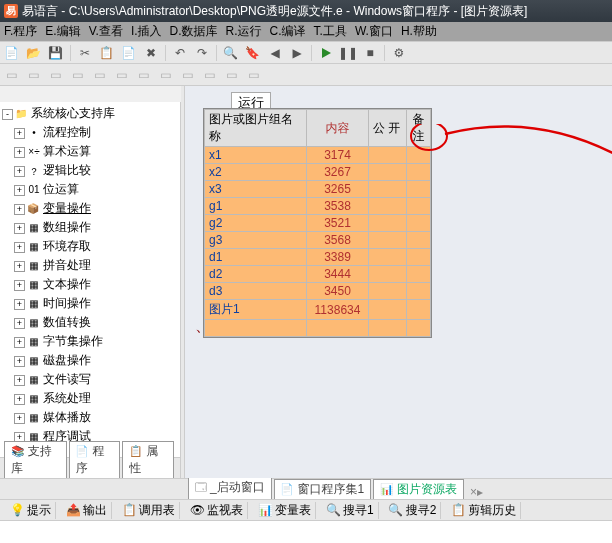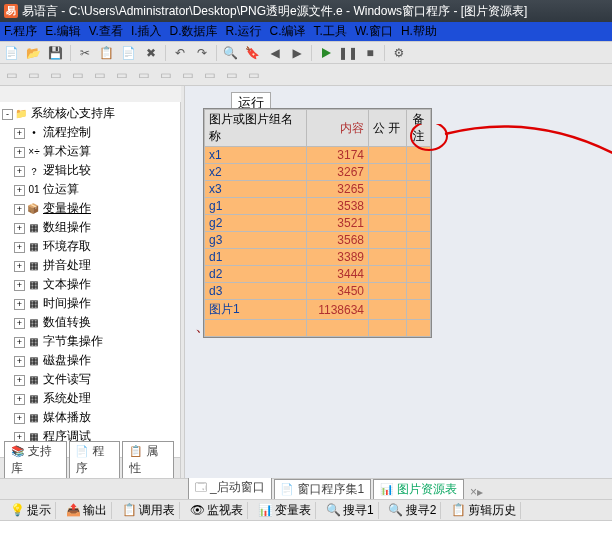--- a/index.html
+++ b/index.html
@@ -1,40 +1,40 @@
 <!DOCTYPE html>
 <html><head>
 <meta charset="utf-8">
 <style>
 * { margin:0; padding:0; box-sizing:border-box; font-family:"SimSun","宋体",sans-serif; font-size:12px; }
 body { width:612px; height:543px; background:#f0f0f0; overflow:hidden; position:relative; }
 .titlebar { height:22px; background:linear-gradient(#404850,#303840); color:#fff; display:flex; align-items:center; padding:0 4px; gap:4px; }
 .titlebar .appicon { width:14px; height:14px; background:#e63; border-radius:2px; display:inline-flex; align-items:center; justify-content:center; font-size:10px; font-weight:bold; }
-.menubar { height:20px; background:#1d4ed8; border-bottom:1px solid #ccc; display:flex; align-items:center; }
+.menubar { height:20px; background:#a3a3a3; border-bottom:1px solid #ccc; display:flex; align-items:center; }
 .menubar span { padding:2px 4px; cursor:default; }
 .toolbar { height:22px; background:#e8e8e8; border-bottom:1px solid #ccc; display:flex; align-items:center; padding:0 2px; gap:2px; }
 .toolbar .tbtn { width:20px; height:18px; display:inline-flex; align-items:center; justify-content:center; border:1px solid transparent; cursor:default; color:#555; }
 .toolbar .sep { width:1px; height:16px; background:#ccc; margin:0 2px; }
 .toolbar2 { height:22px; background:#e8e8e8; border-bottom:1px solid #ccc; display:flex; align-items:center; padding:0 2px; gap:2px; }
 .toolbar2 .tbtn { width:20px; height:18px; display:inline-flex; align-items:center; justify-content:center; color:#aaa; }
 .main { display:flex; height:calc(100% - 151px); }
 .sidepanel { width:181px; background:#fff; border-right:1px solid #ccc; display:flex; flex-direction:column;margin-top:16px; }
 .tree { flex:1; overflow:auto; padding:2px; }
 .tree ul { list-style:none; }
 .tree li { white-space:nowrap; padding:1px 0; }
 .tree li .exp { display:inline-block; width:11px; height:11px; border:1px solid #999; text-align:center; line-height:9px; font-size:9px; margin-right:2px; background:#fff; cursor:default; }
 .tree li .ticon { display:inline-block; width:14px; height:12px; margin-right:2px; vertical-align:middle; font-size:10px; text-align:center; }
 .content { flex:1; background:#e9ecf2; position:relative; overflow:hidden; }
 .runlabel { position:absolute; left:46px; top:6px; background:#fff; border:1px solid #aaa; padding:1px 6px; font-size:13px; }
 .datagrid { position:absolute; left:18px; top:22px; border:1px solid #888; background:#fdba74; }
 .datagrid table { border-collapse:collapse; }
 .datagrid th, .datagrid td { border:1px solid #bbb; padding:1px 4px; height:17px; font-weight:normal; text-align:left; }
 .datagrid th { background:#e0e0e0; }
 .datagrid .c0 { width:102px; }
-.datagrid .c1 { width:62px; text-align:right; color:#b03030; }
+.datagrid .c1 { width:62px; text-align:center; color:#b03030; }
 .datagrid .c2 { width:38px; }
 .datagrid .c3 { width:24px;text-align:center; }
 .datagrid .rowname { color:#1040a0; }
 .tabstrip { height:21px; background:#e8e8e8; border-top:1px solid #ccc; display:flex; align-items:flex-end; padding:0 4px; gap:0; }
 .tabstrip .tab { border:1px solid #999; border-bottom:none; padding:1px 6px; background:#ffffff; margin-right:2px; font-size:11px; color:#444; }
 .tabstrip .tab.active { background:#fff; }
 .tabstrip .tab.hl { color:#1a6; }
 .bottombar { height:21px; background:#e8e8e8; border-top:1px solid #ccc; display:flex; align-items:center; padding:0 6px; gap:6px; }
 .bottombar .btab { display:inline-flex; align-items:center; gap:2px; padding:0 4px; border-right:1px solid #ccc; }
 .lowerpane { height:64px; background:#fff; border-top:1px solid #ccc; }

